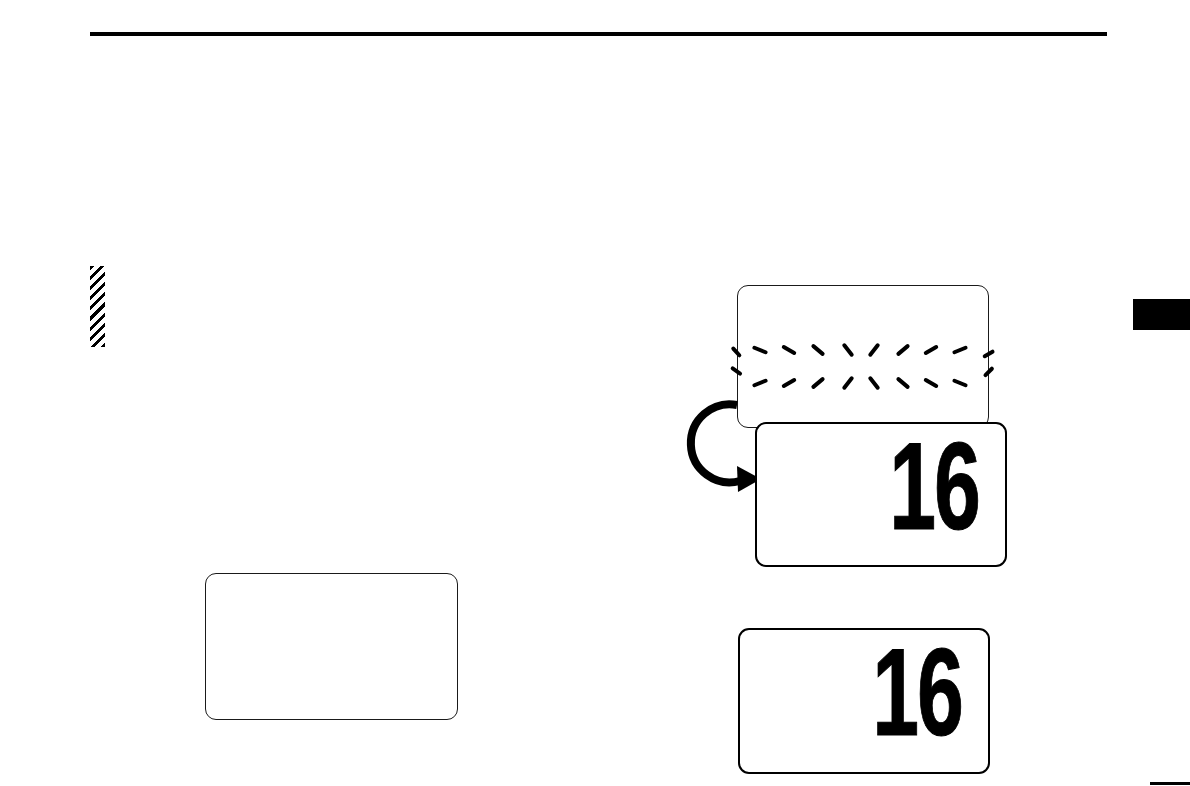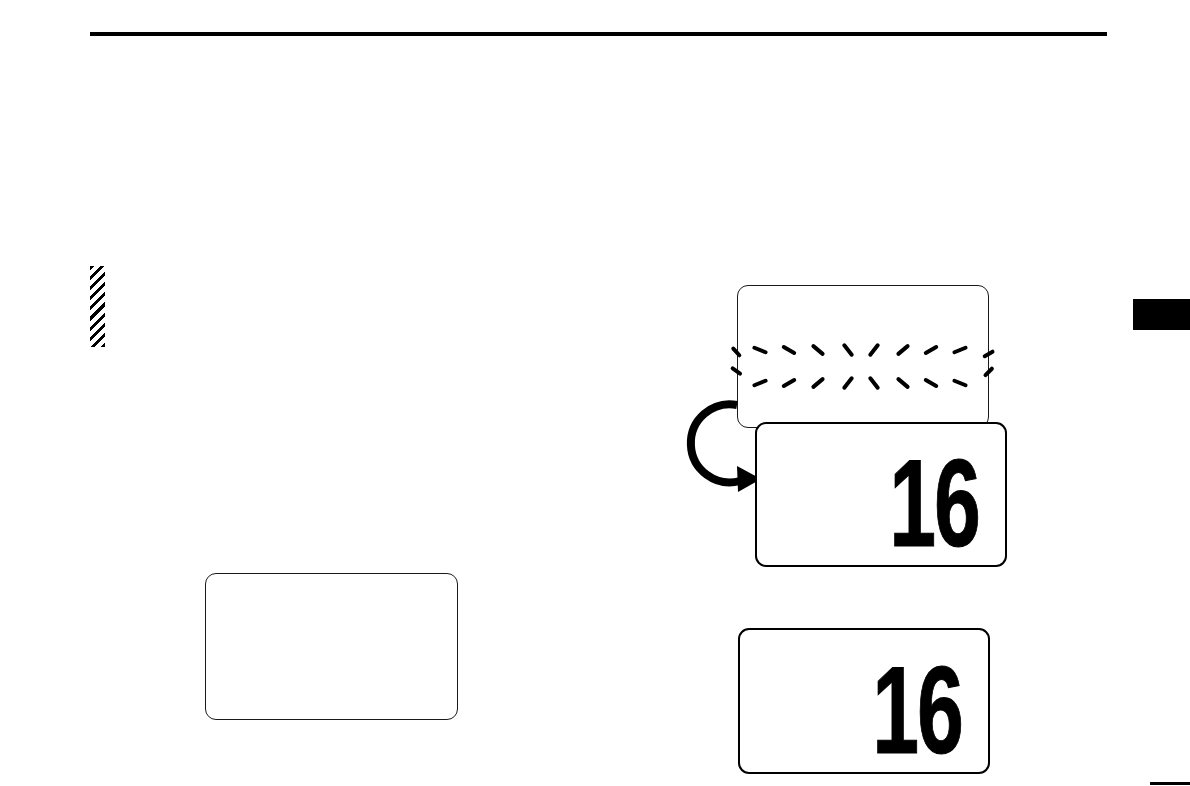--- a/index.html
+++ b/index.html
@@ -14,21 +14,21 @@
   }
   .lcd-box{
     position:absolute;background:#fff;border:2px solid #000;border-radius:11px;
     box-sizing:border-box;
   }
   .box-flash{left:737px;top:285px;width:252px;height:143px;border-width:1.5px;border-color:#1a1a1a;}
   .box-empty{left:205px;top:573px;width:253px;height:147px;border-width:1.5px;border-color:#1a1a1a;}
   .box-ch16-top{left:755px;top:422px;width:252px;height:145px;}
   .box-ch16-bottom{left:738px;top:628px;width:252px;height:146px;}
   .digits-wrap{
-    position:absolute;inset:0;display:flex;align-items:flex-end;justify-content:flex-end;
+    position:absolute;inset:0;display:flex;align-items:flex-start;justify-content:flex-end;
     padding-right:26px;
   }
   .digits{
     font-family:"Liberation Sans",sans-serif;font-weight:700;font-size:124px;line-height:1;
     color:#000;letter-spacing:-3px;transform:scaleX(0.68);transform-origin:100% 50%;
     -webkit-text-stroke:1px #000;white-space:nowrap;
   }
   .ray,.tick{position:absolute;background:#000;border-radius:2px;}
   .ray{width:16px;height:4px;}
   .tick{width:13px;height:3.5px;}

